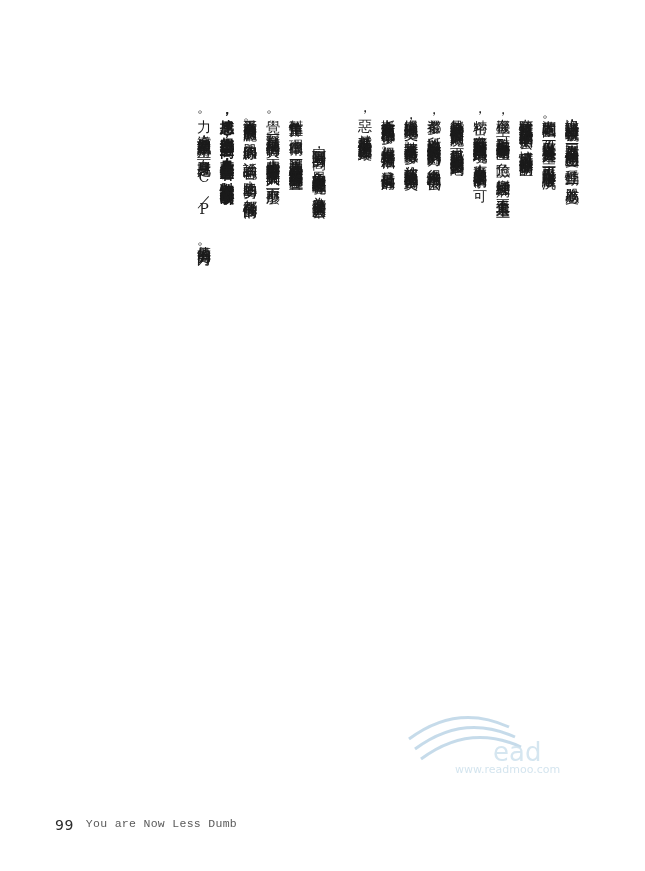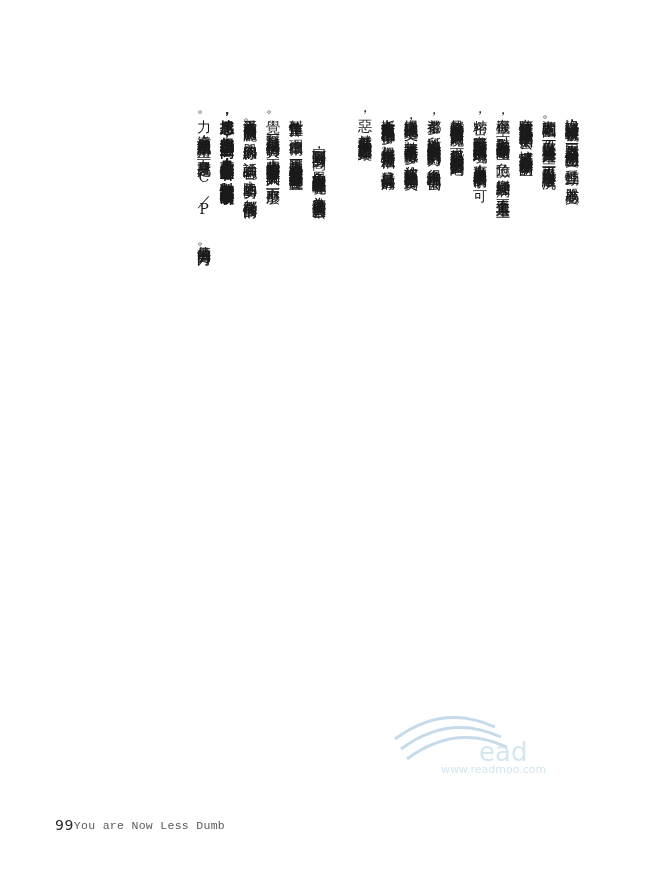--- a/index.html
+++ b/index.html
@@ -54,35 +54,36 @@
     text-align: left;
   }
 
   .col.bold {
     font-weight: bold;
   }
 
   
   .watermark {
     position: absolute;
-    right: 72px;
+    right: 58px;
     bottom: 95px;
     width: 190px;
     height: 95px;
     opacity: 0.5;
     pointer-events: none;
   }
   .watermark svg { display:block; }
 
   .footer {
     position: absolute;
     left: 55px;
     bottom: 38px;
     display: flex;
-    align-items: center;
+    align-items: flex-start;
+    gap: 12px;
   }
   .folio {
     font-family: "DejaVu Sans", "Liberation Sans", sans-serif;
     font-size: 14px;
     color: #2b2b2b;
     letter-spacing: 0.5px;
   }
   .running-title {
     font-family: Liberation Mono, monospace;
     font-size: 11.5px;

